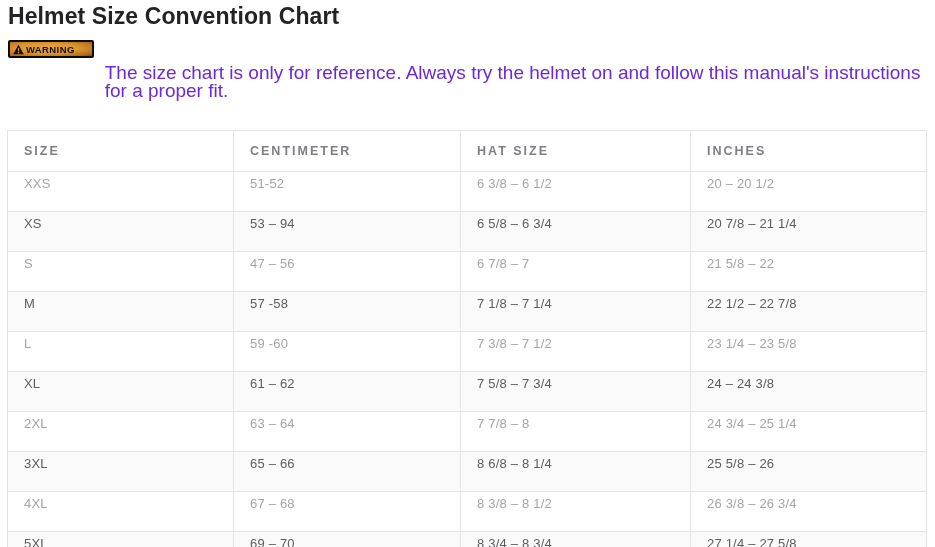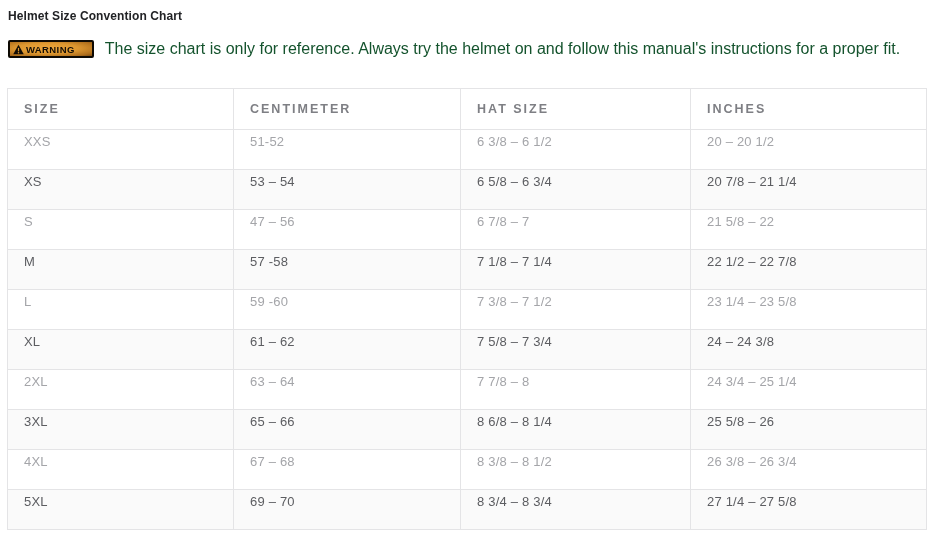--- a/index.html
+++ b/index.html
@@ -11,21 +11,21 @@
   }
   .page {
     width: 935px;
     height: 547px;
     background: #ffffff;
     padding: 6px 8px 0 7px;
     overflow: hidden;
   }
   .page-title {
     margin: 0 0 0 1px;
-    font-size: 12px;
+    font-size: 23px;
     line-height: 21px;
     font-weight: 700;
     color: #222326;
     letter-spacing: 0.1px;
   }
   .warning-row {
     display: flex;
     align-items: flex-start;
     margin: 13px 0 0 1px;
   }
@@ -44,23 +44,24 @@
     color: #120c04;
     flex: 0 0 auto;
   }
   .warning-badge .tri-icon {
     display: inline-block;
     width: 11px;
     height: 11px;
   }
   .warning-text {
     margin-left: 11px;
-    font-size: 16px;
+    font-size: 19px;
     line-height: 18px;
-    color: #14532d;
+    color: #6d28d9;
+    margin-top: 24px;
   }
   table.size-table {
     width: 919px;
     margin-top: 30px;
     border-collapse: collapse;
     table-layout: fixed;
     font-size: 13px;
   }
   .size-table th {
     height: 41px;
@@ -133,21 +134,21 @@
     </thead>
     <tbody>
         <tr>
           <td>XXS</td>
           <td>51-52</td>
           <td>6 3/8 – 6 1/2</td>
           <td>20 – 20 1/2</td>
         </tr>
         <tr>
           <td>XS</td>
-          <td>53 – 54</td>
+          <td>53 – 94</td>
           <td>6 5/8 – 6 3/4</td>
           <td>20 7/8 – 21 1/4</td>
         </tr>
         <tr>
           <td>S</td>
           <td>47 – 56</td>
           <td>6 7/8 – 7</td>
           <td>21 5/8 – 22</td>
         </tr>
         <tr>

